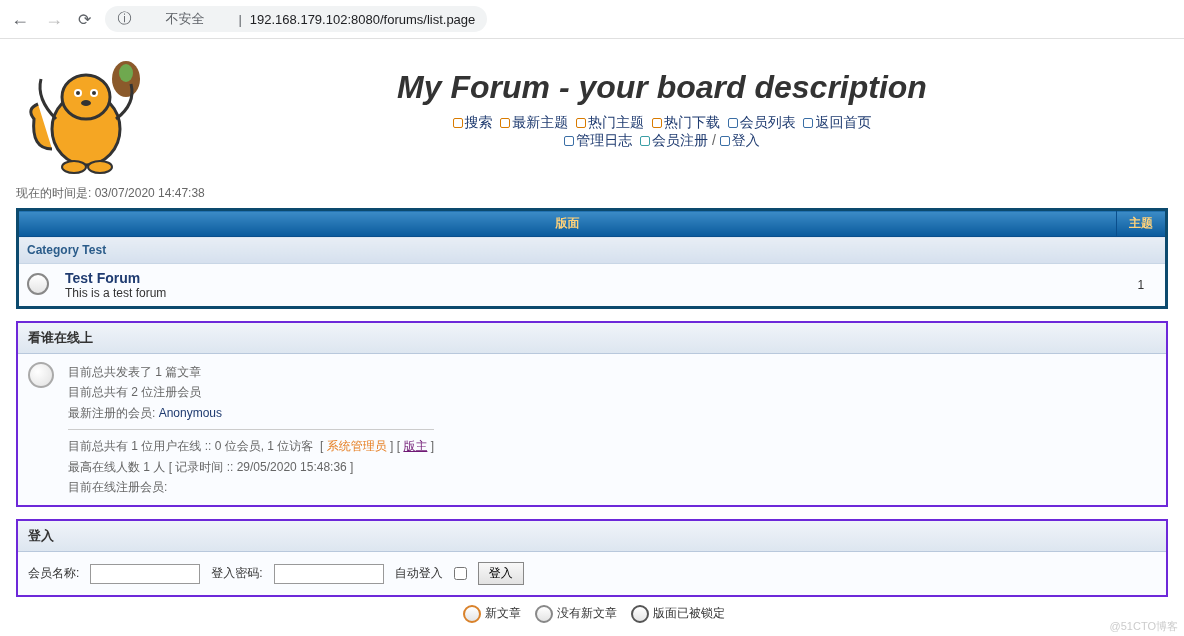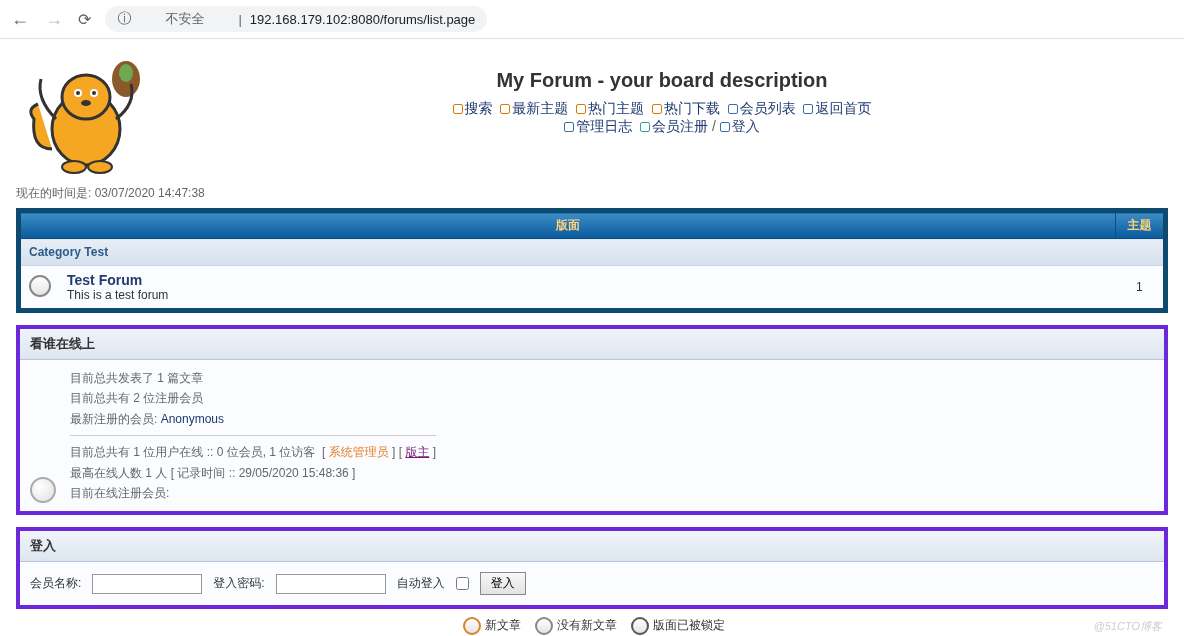--- a/index.html
+++ b/index.html
@@ -10,58 +10,58 @@
 .reload { color: #5f6368; font-size: 16px; cursor: pointer; }
 .addr { display: flex; align-items: center; gap: 8px; background: #f1f3f4; border-radius: 14px; padding: 4px 12px; flex: 0 0 auto; font-size: 13px; color: #5f6368; }
 .addr .info { font-size: 14px; }
 .addr .sec { color: #5f6368; margin-left: 26px; }
 .addr .url { color: #202124; }
 .page { padding: 10px 16px; }
 .header { display: flex; align-items: flex-start; }
 .logo { width: 140px; height: 130px; position: relative; }
 .logo svg { width: 140px; height: 130px; }
 .header-right { flex: 1; text-align: center; padding-top: 20px; }
-.board-title { font-family: "Trebuchet MS", Verdana, sans-serif; font-size: 20px; font-weight: bold; color: #333; margin-bottom: 8px; }
+.board-title { font-family: "Trebuchet MS", Verdana, sans-serif; font-size: 32px; font-weight: bold; color: #333; margin-bottom: 8px; font-style: italic; }
 .navlinks { font-size: 14px; color: #1f3b70; }
 .navlinks a { color: #1f3b70; text-decoration: none; }
 .navlinks .sep { color: #666; }
 .sq { display: inline-block; width: 10px; height: 10px; border: 1px solid; border-radius: 2px; margin-right: 2px; vertical-align: middle; }
 .sq.orange { border-color: #d97b00; background: #fff; }
 .sq.blue { border-color: #3a6ea5; background: #fff; }
 .sq.teal { border-color: #3a9ea5; background: #fff; }
 .time-row { color: #666; font-size: 12px; margin-top: 6px; }
 .crumb { margin-top: 4px; }
 .crumb a { color: #1f3b70; font-weight: bold; text-decoration: none; font-size: 13px; }
-table.f { width: 100%; border-collapse: collapse; border: 5px solid #0c4a6e; margin-top: 6px; }
+table.f { width: 100%; border-collapse: collapse; border: 3px solid #0c4a6e; margin-top: 6px; }
 table.f th { background: linear-gradient(#3c8cc7, #0a5a9c); color: #ffd27a; font-size: 12px; padding: 4px 8px; text-align: center; border: 1px solid #0a4e8c; font-weight: bold; }
 table.f td { padding: 6px 8px; border-top: 1px solid #c8d6e6; font-size: 12px; vertical-align: middle; }
 .cat-row td { background: linear-gradient(#e8eef5, #d5e0ee); color: #2b5c8a; font-weight: bold; font-family: "Trebuchet MS", sans-serif; font-size: 13px; padding: 6px 10px; }
 .forum-row td { background: #fafcff; }
 .forum-icon { width: 30px; text-align: center; }
 .circle-icon { display: inline-block; width: 22px; height: 22px; border: 2px solid #888; border-radius: 50%; background: linear-gradient(#fff, #e4e4e4); }
 .forum-name a { color: #1f3b70; font-weight: bold; text-decoration: none; font-size: 14px; font-family: "Trebuchet MS", sans-serif; }
 .forum-desc { color: #333; }
 .topic-count { text-align: center; width: 50px; }
-.block { border: 4px solid #6d28d9; margin-top: 12px; }
+.block { border: 2px solid #6d28d9; margin-top: 12px; }
 .block-head { background: linear-gradient(#f0f4f9, #dde6f0); padding: 6px 10px; font-weight: bold; color: #333; font-size: 13px; border-bottom: 1px solid #b8c8dc; }
 .block-body { padding: 8px 10px; background: #fafcff; }
-.who-body { display: flex; align-items: flex-end; gap: 14px; }
+.who-body { display: flex; align-items: flex-start; gap: 14px; }
 .who-icon { width: 26px; height: 26px; border: 2px solid #aaa; border-radius: 50%; background: radial-gradient(circle at 35% 35%, #fff, #e0e0e0); flex-shrink: 0; position: relative; }
 .who-text { color: #666; font-size: 12px; line-height: 1.7; }
 .who-text a { color: #1f3b70; text-decoration: none; }
 .who-text .admin { color: #e67e22; }
 .who-text .mod { color: #701a75; text-decoration: underline; }
 .hr-sep { border-top: 1px solid #ccc; margin: 6px 0; }
 .login-row { display: flex; align-items: center; justify-content: flex-start; gap: 11px; padding: 10px; background: #fafcff; }
 .login-row label { color: #333; font-size: 12px; }
 .login-row input[type=text], .login-row input[type=password] { border: 1px solid #999; padding: 2px 4px; width: 110px; font-size: 12px; }
 .login-row button { background: linear-gradient(#f8f8f8, #e2e2e2); border: 1px solid #888; padding: 2px 10px; font-size: 12px; cursor: pointer; }
 .legend { text-align: center; padding: 8px; font-size: 12px; color: #333; }
 .legend .circle-icon { width: 18px; height: 18px; vertical-align: middle; margin: 0 4px; }
-.watermark { position: fixed; bottom: 2px; right: 22px; color: #ccc; font-size: 11px; font-style: italic; }
+.watermark { position: fixed; bottom: 2px; right: 6px; color: #ccc; font-size: 11px; }
 </style>
 </head>
 <body>
 
 <div class="browser-bar">
   <span class="nav-arrow">←</span>
   <span class="nav-arrow dis">→</span>
   <span class="reload">⟳</span>
   <div class="addr">
     <span class="info">ⓘ</span>

